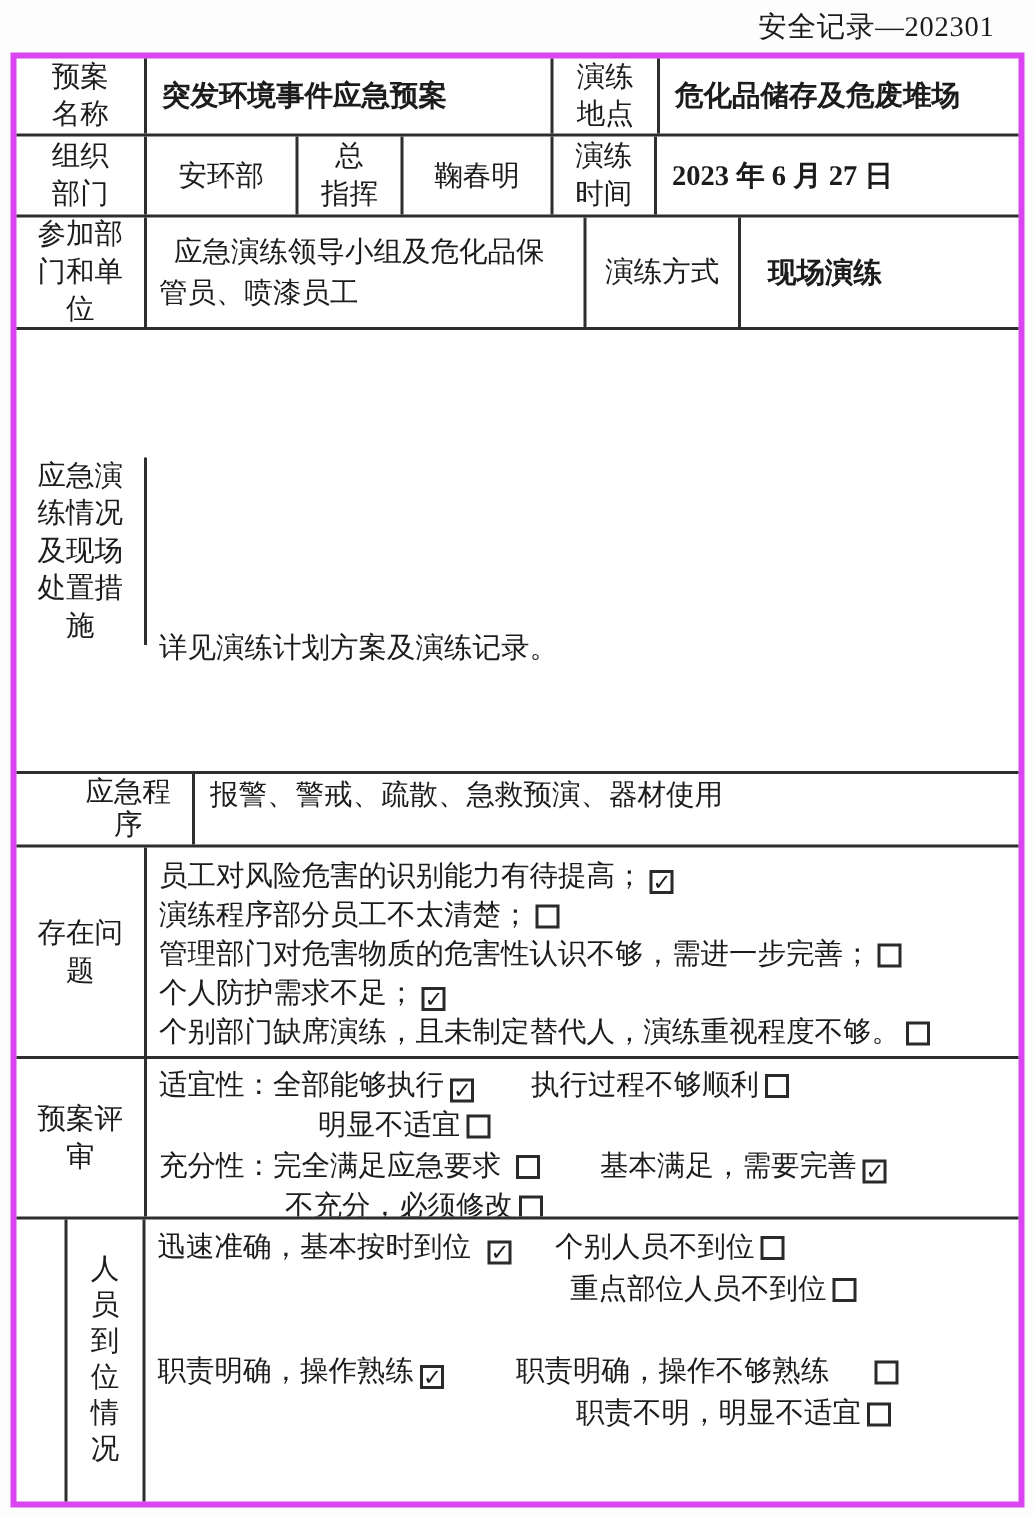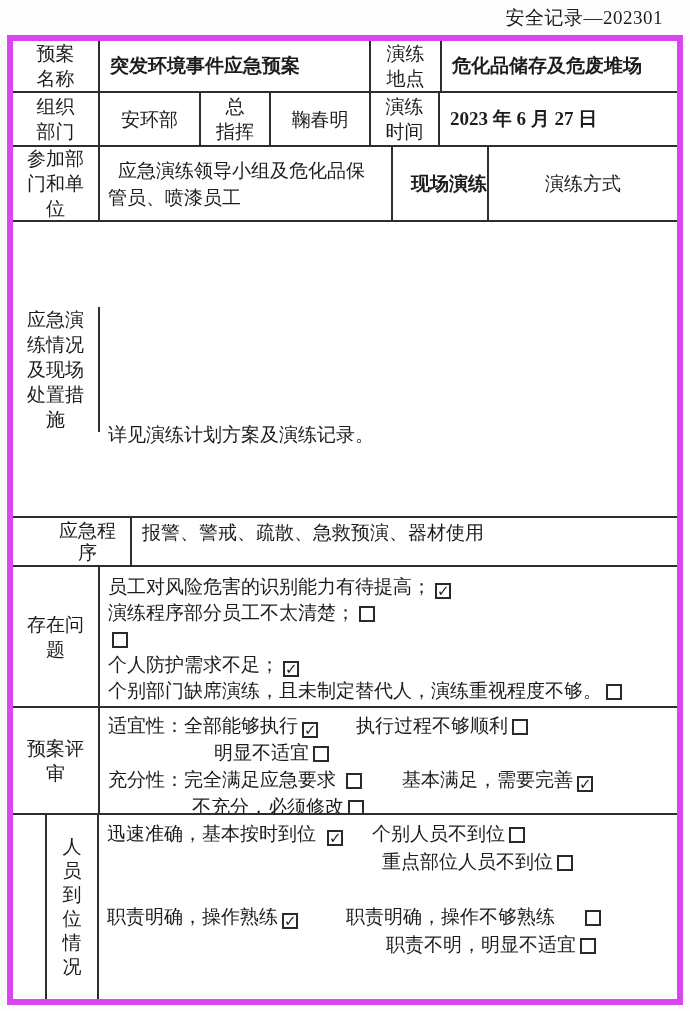--- a/index.html
+++ b/index.html
@@ -18,21 +18,21 @@
     right: 27px;
     font-size: 19px;
     letter-spacing: 0.5px;
   }
   .tbl {
     position: absolute;
     left: 7px;
     top: 35px;
     width: 676px;
     height: 970px;
-    border: 6px solid #d946ef;
+    border: 4px solid #d946ef;
     display: flex;
     flex-direction: column;
     background: #fff;
   }
   .row { display: flex; border-bottom: 2px solid #2e2e2e; flex: 0 0 auto; }
   .row:last-child { border-bottom: none; flex: 1 1 auto; }
   .cell { border-right: 2px solid #2e2e2e; overflow: hidden; }
   .cell:last-child { border-right: none; flex: 1 1 auto; }
   .label {
     display: flex; align-items: center; justify-content: center;
@@ -101,22 +101,22 @@
     <div class="cell label w69">演练
 时间</div>
     <div class="cell value">2023 年 6 月 27 日</div>
   </div>
 
   <div class="row r3">
     <div class="cell label w87">参加部
 门和单
 位</div>
     <div class="cell participants-value w293">应急演练领导小组及危化品保管员、喷漆员工</div>
+    <div class="cell label w103">演练方式</div>
     <div class="cell value" style="padding-left:18px">现场演练</div>
-    <div class="cell label w103">演练方式</div>
   </div>
 
   <div class="row r4">
     <div class="cell label w87">应急演
 练情况
 及现场
 处置措
 施</div>
     <div class="cell situation-content">详见演练计划方案及演练记录。</div>
   </div>
@@ -126,21 +126,21 @@
 序</div>
     <div class="cell procedure-content">报警、警戒、疏散、急救预演、器材使用</div>
   </div>
 
   <div class="row r6">
     <div class="cell label w87">存在问
 题</div>
     <div class="cell problems-content">
       <div><span>员工对风险危害的识别能力有待提高；</span><span class="cb">✓</span></div>
       <div><span>演练程序部分员工不太清楚；</span><span class="cb"></span></div>
-      <div><span class="cb"></span></div>
+      <div><span>管理部门对危害物质的危害性认识不够，需进一步完善；</span><span class="cb"></span></div>
       <div><span>个人防护需求不足；</span><span class="cb">✓</span></div>
       <div><span>个别部门缺席演练，且未制定替代人，演练重视程度不够。</span><span class="cb"></span></div>
     </div>
   </div>
 
   <div class="row r7">
     <div class="cell label w87">预案评
 审</div>
     <div class="cell review-content">
       <div>

